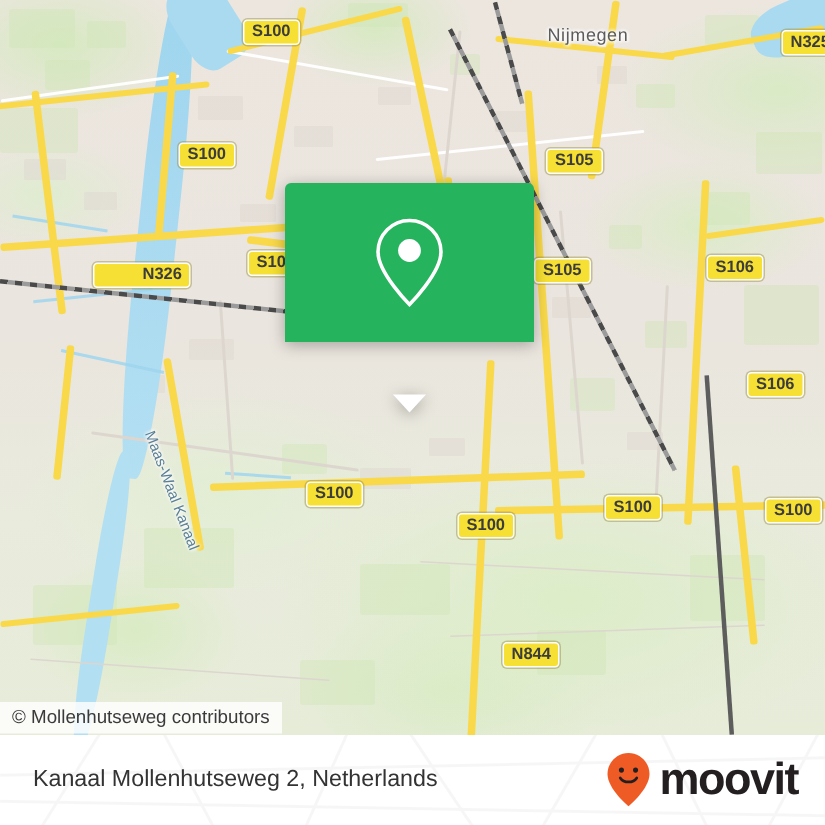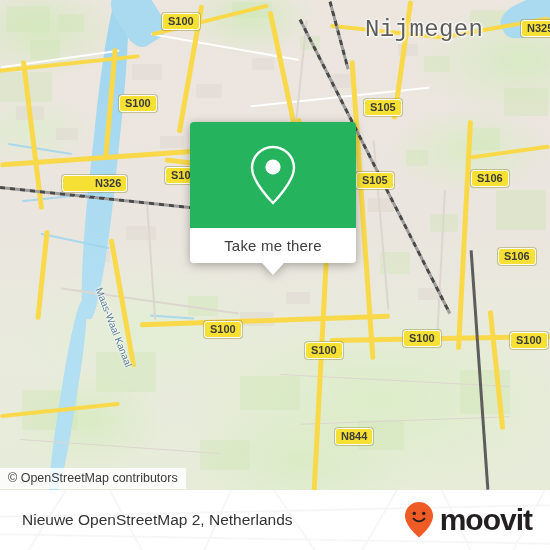--- a/index.html
+++ b/index.html
@@ -66,22 +66,22 @@
   
   .road { position: absolute; background: #f9d949; border-radius: 2px; }
   .road-w { position: absolute; background: #ffffff; border-radius: 1px; opacity: .95; }
   .road-g { position: absolute; background: #dcd6cf; border-radius: 1px; }
   .rail { position: absolute; background: #5d5d5d; }
   .rail.dots { background: repeating-linear-gradient(90deg,#4a4a4a 0 5px,#9b9b9b 5px 10px); }
 
   
   .city-label {
     position: absolute;
-    font-family: Liberation Mono, monospace;
-    font-size: 24px; color: #5c5c5c;
+    font-family: Liberation Sans, sans-serif;
+    font-size: 12px; color: #5c5c5c;
     letter-spacing: .4px;
     text-shadow: 0 0 3px #fff, 0 0 3px #fff, 0 0 3px #fff, 1px 1px 2px #fff;
     white-space: nowrap;
   }
   .canal-label {
     position: absolute;
     font-size: 10px; color: #5a7f96;
     white-space: nowrap;
     text-shadow: 0 0 3px #fff, 0 0 3px #fff, 0 0 2px #fff;
   }
@@ -301,44 +301,41 @@
     <div class="shield" style="left:510px; top:332px;">S100</div>
     <div class="shield" style="left:307px; top:428px;margin-left:28px;">N844</div>
 
     <div id="popup">
       <div id="popup-top">
         <svg class="pin-svg" width="48" height="62" viewBox="0 0 48 62">
           <path d="M24 3 C12.4 3 3 12.4 3 24 C3 38 24 59 24 59 C24 59 45 38 45 24 C45 12.4 35.6 3 24 3 Z" fill="none" stroke="#ffffff" stroke-width="2.4"></path>
           <circle cx="24" cy="23" r="7.6" fill="#ffffff"></circle>
         </svg>
       </div>
-      <div id="popup-bottom">
-        <span id="popup-label">Take me there</span>
-      </div>
       <div id="popup-tail"></div>
     </div>
 
-    <div id="attribution">© OpenStreetMap contributors</div>
+    <div id="attribution">© Mollenhutseweg contributors</div>
   </div>
 
   <div id="footer">
     <div id="footer-watermark">
       <div class="wm" style="left:40px;  top:-20px; width:2px; height:120px; transform:rotate(32deg);"></div>
       <div class="wm" style="left:130px; top:-20px; width:2px; height:120px; transform:rotate(-28deg);"></div>
       <div class="wm" style="left:210px; top:-10px; width:2px; height:110px; transform:rotate(24deg);"></div>
       <div class="wm" style="left:300px; top:-20px; width:2px; height:120px; transform:rotate(-34deg);"></div>
       <div class="wm" style="left:370px; top:-10px; width:2px; height:110px; transform:rotate(30deg);"></div>
       <div class="wm" style="left:460px; top:-20px; width:2px; height:120px; transform:rotate(-26deg);"></div>
       <div class="wm" style="left:520px; top:-10px; width:2px; height:110px; transform:rotate(28deg);"></div>
       <div class="wm" style="left:0px;   top:20px;  width:550px; height:2px; transform:rotate(-1.2deg);"></div>
       <div class="wm" style="left:0px;   top:48px;  width:550px; height:2px; transform:rotate(1deg);"></div>
     </div>
 
     <div id="footer-inner">
-      <span id="footer-address">Nieuwe OpenStreetMap 2, Netherlands</span>
+      <span id="footer-address">Kanaal Mollenhutseweg 2, Netherlands</span>
       <span id="brand">
         <svg width="30" height="38" viewBox="0 0 30 38">
           <path d="M15 1 C7.3 1 1 7.3 1 15 C1 25 15 36.5 15 36.5 C15 36.5 29 25 29 15 C29 7.3 22.7 1 15 1 Z" fill="#ef5b25"></path>
           <circle cx="10.3" cy="12.4" r="1.7" fill="#231f20"></circle>
           <circle cx="19.7" cy="12.4" r="1.7" fill="#231f20"></circle>
           <path d="M9.5 17.6 C11.8 21.2 18.2 21.2 20.5 17.6" fill="none" stroke="#231f20" stroke-width="1.8" stroke-linecap="round"></path>
         </svg>
         <span id="brand-word">moovit</span>
       </span>
     </div>

